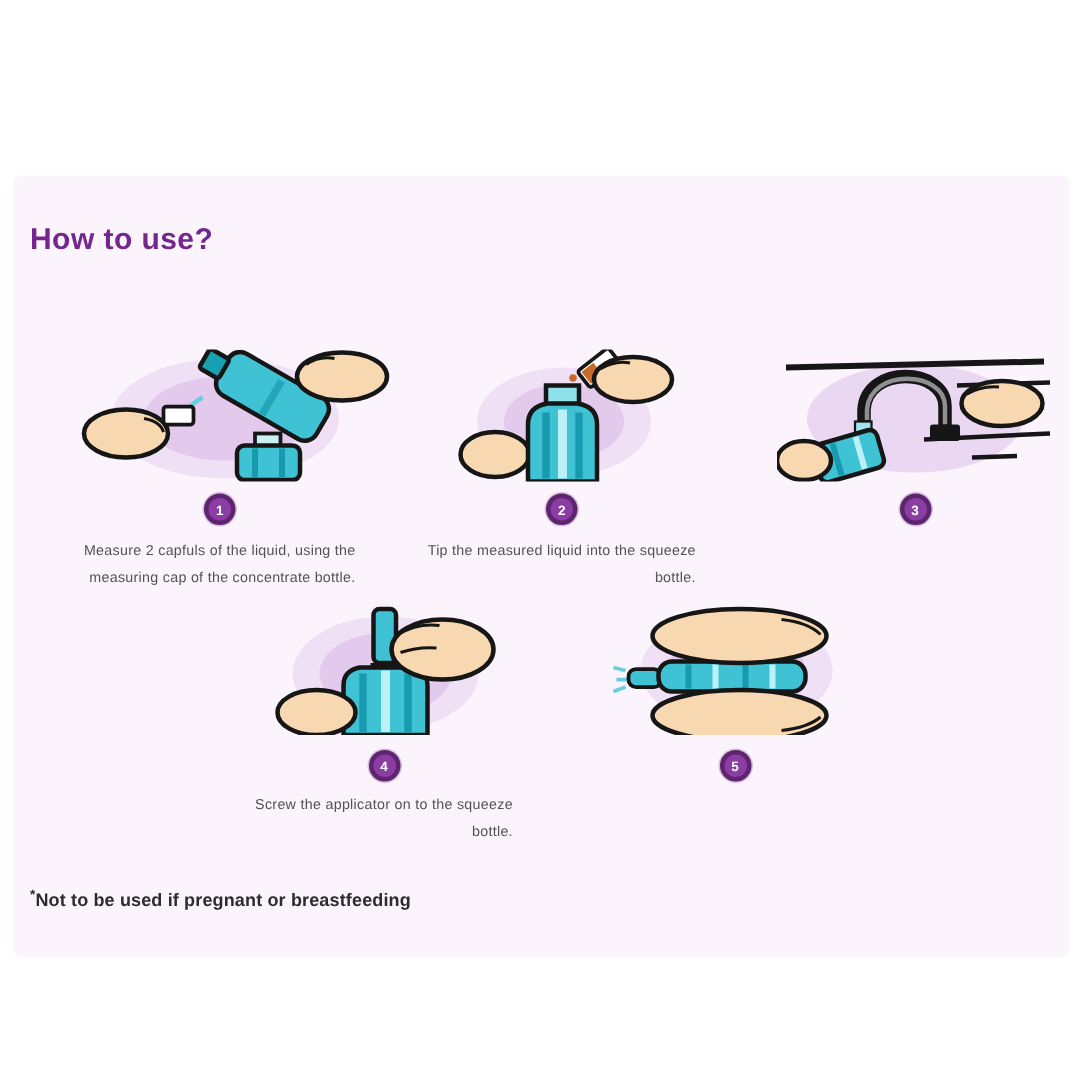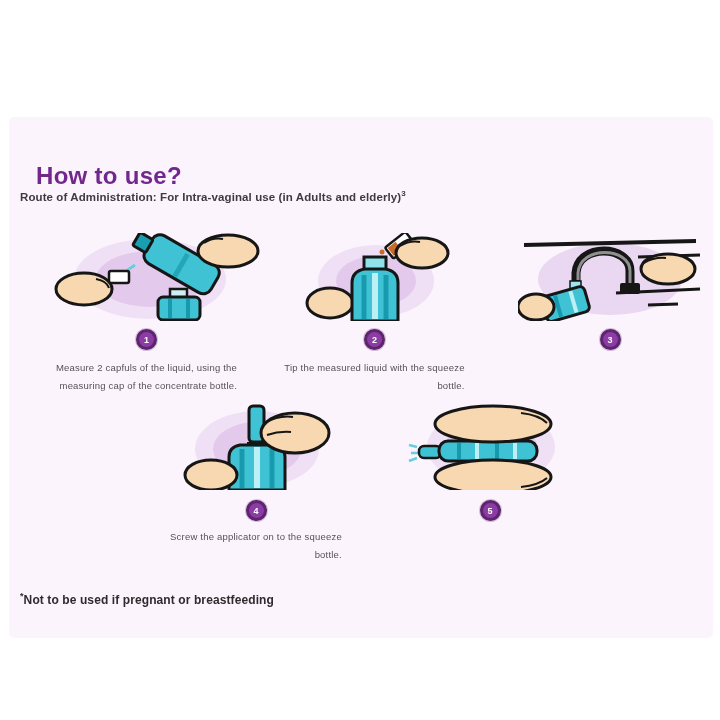--- a/index.html
+++ b/index.html
@@ -5,22 +5,22 @@
   html,body{margin:0;padding:0;}
   body{
     width:720px;height:720px;background:#ffffff;position:relative;
     font-family:"Liberation Sans", sans-serif;overflow:hidden;
   }
   .panel{
     position:absolute;left:9px;top:117px;width:704px;height:521px;
     background:#fbf4fc;border-radius:5px;
   }
   .heading{
-    position:absolute;left:11px;top:27px;margin:16px;
-    font-size:24px;line-height:32px;font-weight:600;color:#72278c;
+    position:absolute;left:11px;top:27px;margin:0;
+    font-size:20px;line-height:32px;font-weight:600;color:#72278c;
     letter-spacing:.3px;
   }
   .subtitle{
     position:absolute;left:11px;top:72px;margin:0;
     font-size:11.5px;font-weight:bold;color:#403a3f;letter-spacing:.1px;
   }
   .subtitle sup{font-size:8px;}
   .step{
     position:absolute;display:flex;flex-direction:column;align-items:center;
   }
@@ -49,21 +49,20 @@
   .footnote sup{font-size:9px;}
   svg{display:block;}
 </style>
 </head>
 <body>
 
 <div class="panel">
 
   <h1 class="heading">How to use?</h1>
 
-  <p class="subtitle"><span>Route of Administration: For Intra-vaginal use (in Adults and elderly)</span><sup>3</sup></p>
 
   <div class="step row1" style="left:20px;top:116px;width:235px;">
     <div class="illus">
       <svg width="230" height="88" viewBox="0 0 230 88">
         <ellipse cx="118" cy="46" rx="76" ry="40" fill="#e6d0ee" opacity="0.55"></ellipse>
         <ellipse cx="118" cy="46" rx="54" ry="28" fill="#dab9e6" opacity="0.6"></ellipse>
         <g transform="rotate(30 140 28)">
           <rect x="112" y="10" width="76" height="32" rx="9" fill="#3fc3d4" stroke="#161616" stroke-width="3"></rect>
           <line x1="150" y1="14" x2="150" y2="40" stroke="#189aae" stroke-width="5" opacity=".7"></line>
           <rect x="98" y="19" width="15" height="15" rx="2" fill="#18a0b2" stroke="#161616" stroke-width="3"></rect>
@@ -118,21 +117,21 @@
         <g>
           <ellipse cx="122" cy="20" rx="26" ry="15" fill="#f8d8b0" stroke="#161616" stroke-width="3"></ellipse>
           <path d="M100 13 q10 -6 20 -4" fill="none" stroke="#161616" stroke-width="2"></path>
         </g>
       </svg>
     </div>
     <div class="badge">
         <span>2</span>
       </div>
     <div class="caption">
-      <div>Tip the measured liquid with the squeeze</div>
+      <div>Tip the measured liquid into the squeeze</div>
       <div>bottle.</div>
     </div>
   </div>
 
   <div class="step row1" style="left:496px;top:116px;width:210px;">
     <div class="illus">
       <svg width="185" height="88" viewBox="0 0 185 88">
         <ellipse cx="92" cy="46" rx="72" ry="36" fill="#dab9e6" opacity="0.5"></ellipse>
         <g>
           <line x1="6" y1="12" x2="178" y2="8" stroke="#161616" stroke-width="4"></line>

